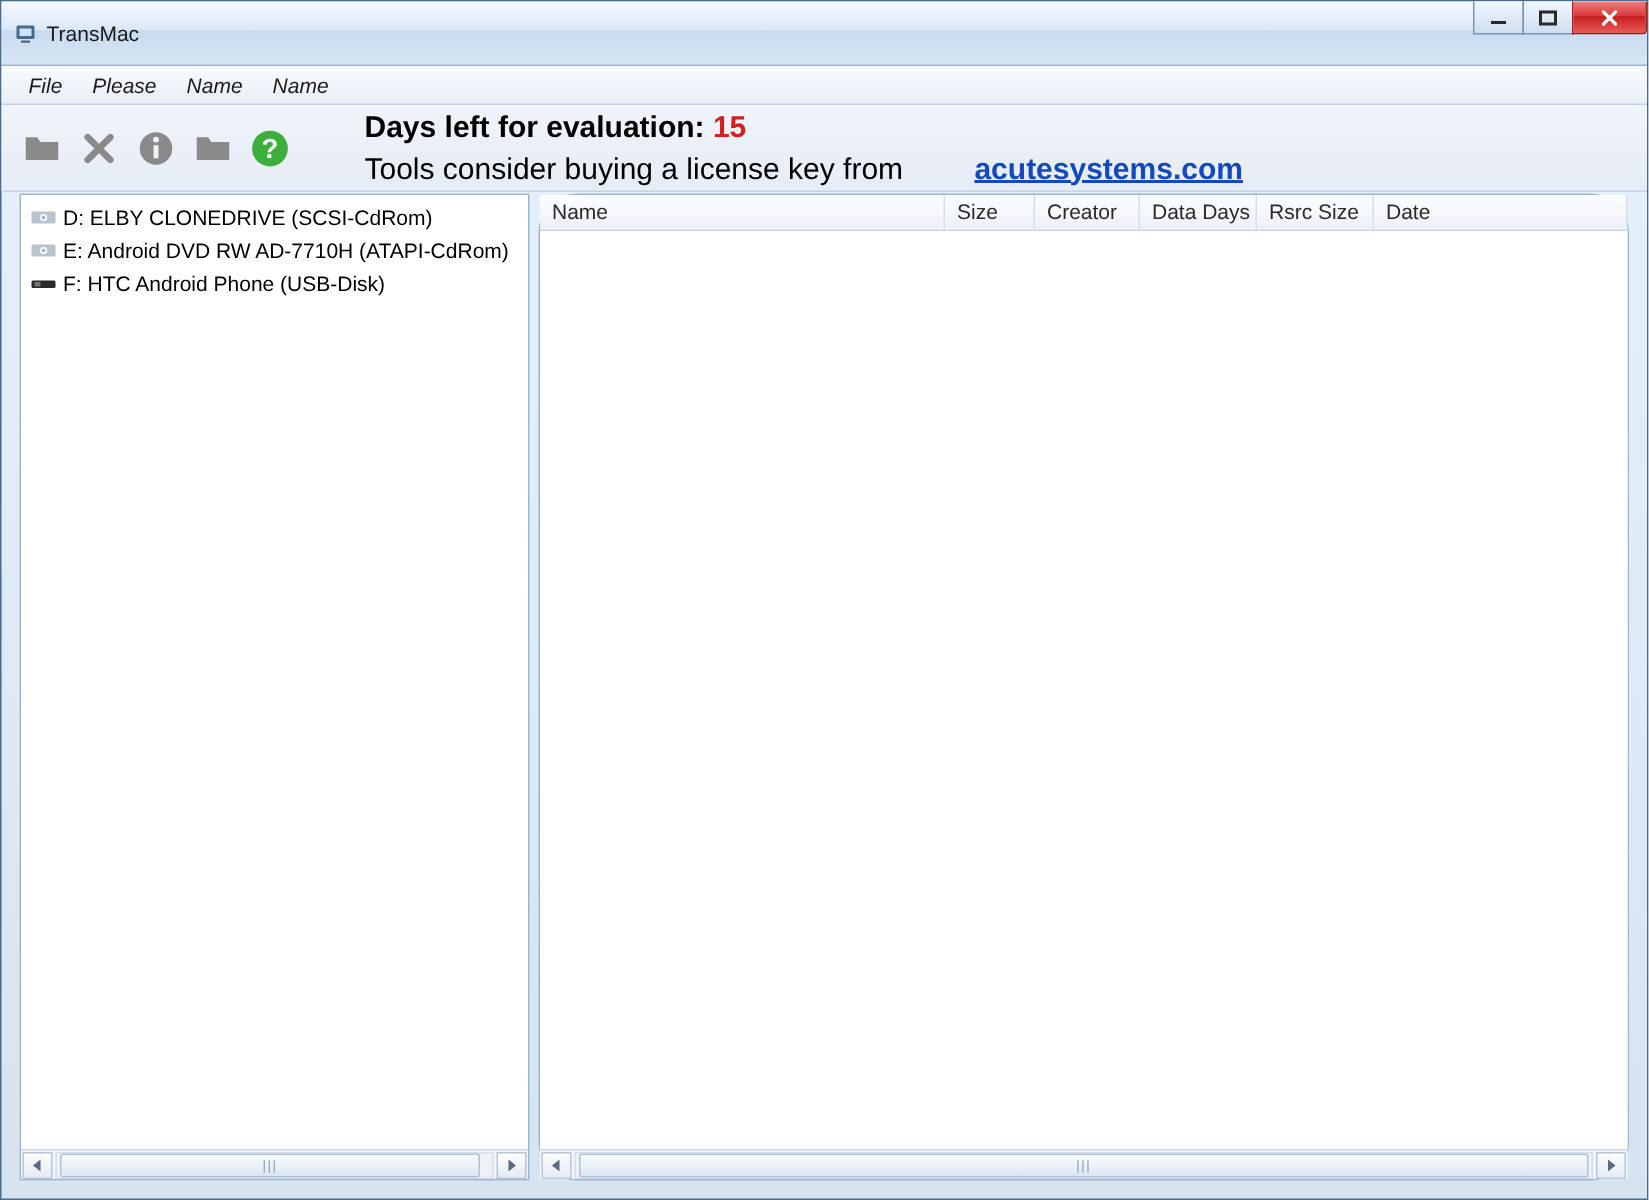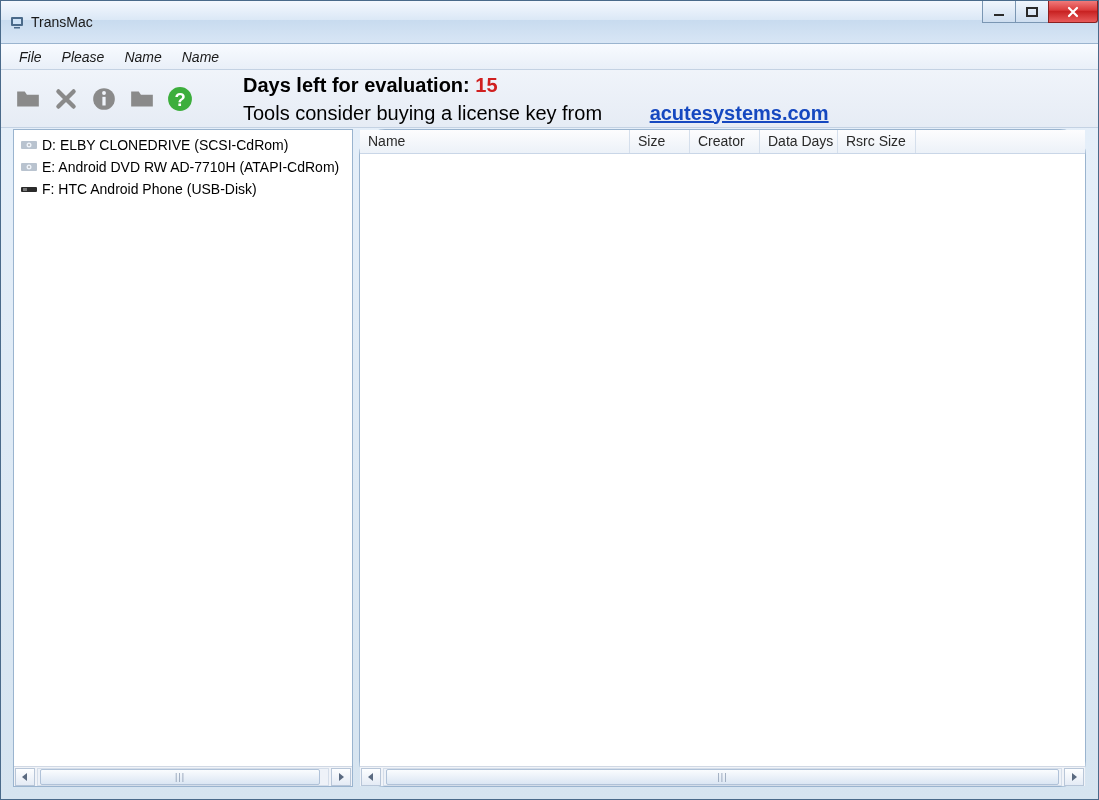--- a/index.html
+++ b/index.html
@@ -307,20 +307,21 @@
       </div>
     </div>
 
     <div class="pane right">
       <div class="colheaders">
         <div class="col" style="width:270px">Name</div>
         <div class="col" style="width:60px">Size</div>
         <div class="col" style="width:70px">Creator</div>
         <div class="col" style="width:78px">Data Days</div>
         <div class="col" style="width:78px">Rsrc Size</div>
+        <div class="col" style="flex:1">Date</div>
       </div>
       <div class="listbody"></div>
       <div class="hscroll">
         <div class="arrow">
             <svg viewBox="0 0 8 8">
               <path d="M6 0L1 4l5 4z" fill="#5a6a80"></path>
             </svg>
           </div>
         <div class="track">
           <div class="thumb" style="left:2px; right:2px;">

